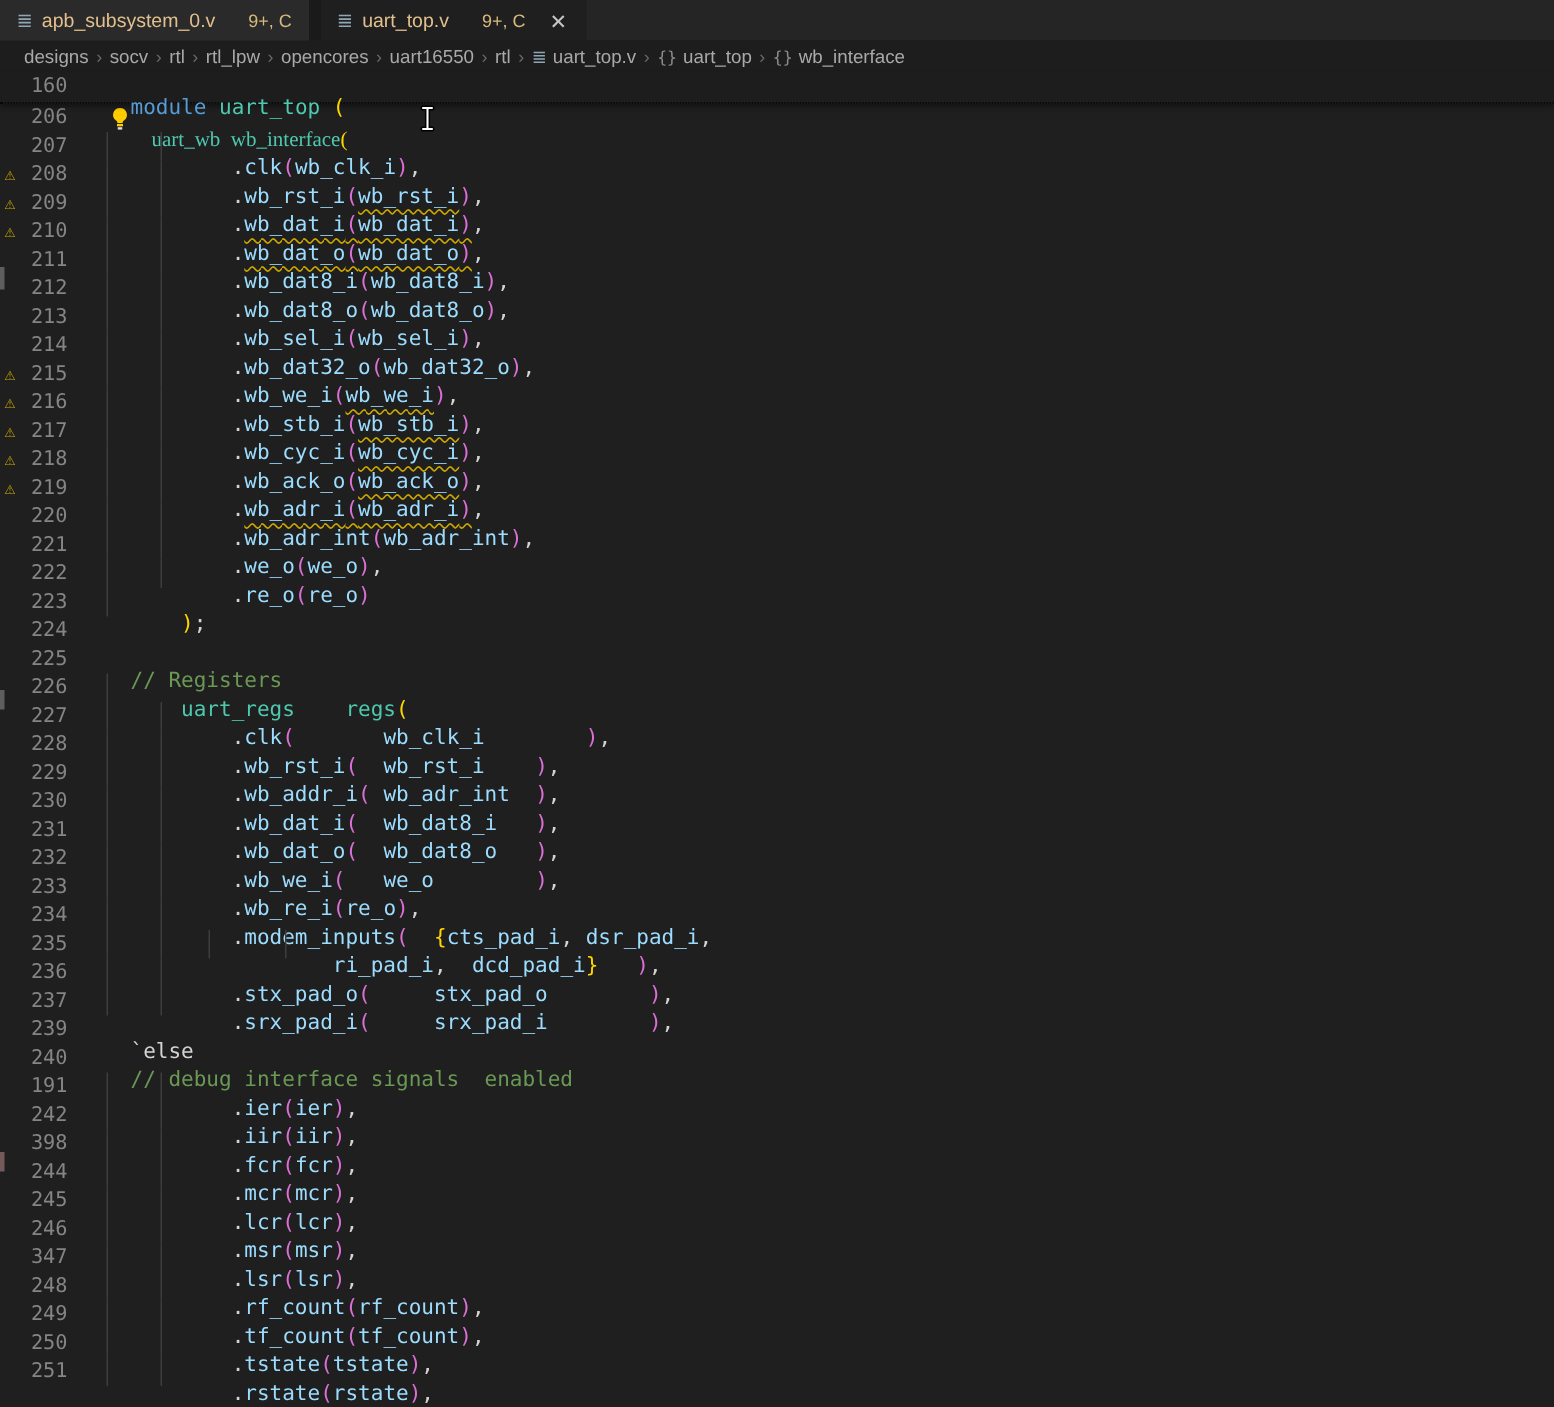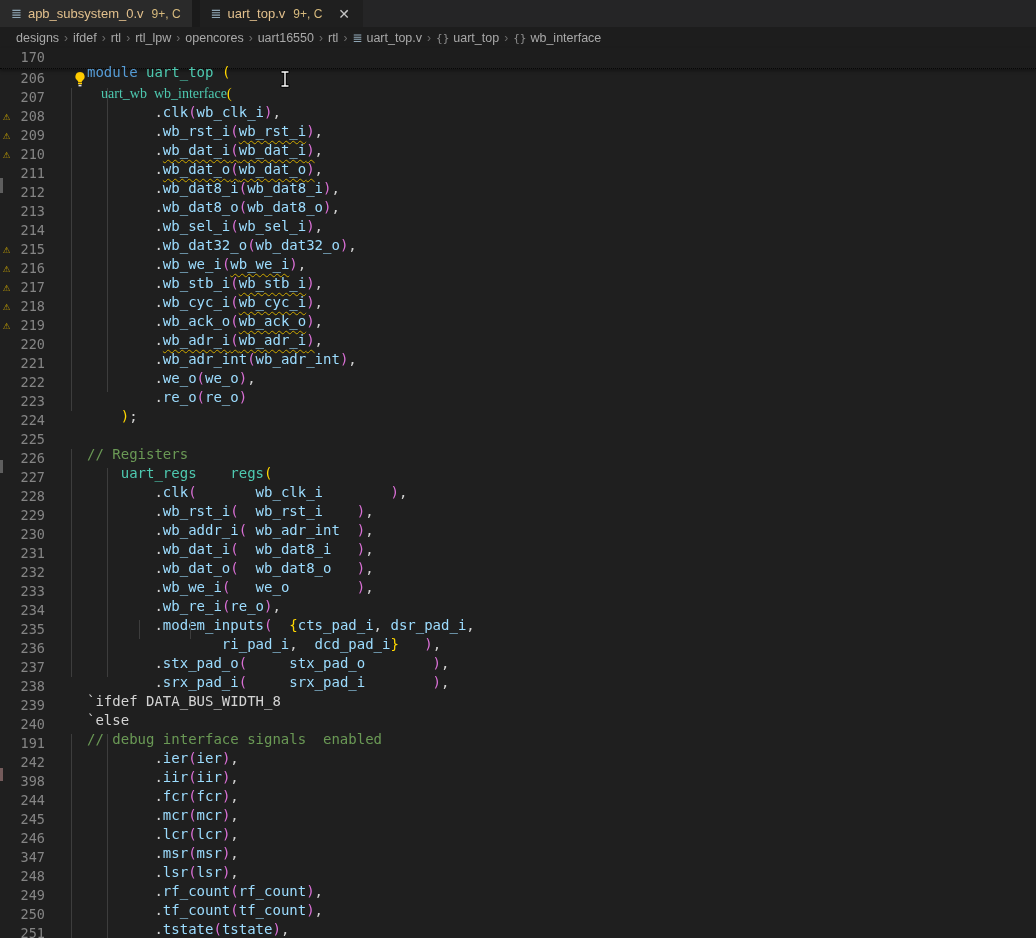--- a/index.html
+++ b/index.html
@@ -5,21 +5,21 @@
   html,body{margin:0;padding:0;background:#111;}
   .app{position:relative;width:1036px;height:938px;overflow:hidden;background:var(--bg);
        font-family:"Liberation Sans",sans-serif;-webkit-font-smoothing:antialiased;}
   
   .tabbar{display:flex;align-items:stretch;height:27px;background:var(--bar);}
   .tab{display:flex;align-items:center;padding:0 11px;gap:6px;background:var(--tabibg);cursor:pointer;}
   .tab.active{background:var(--tababg);}
   .tabgap{width:8px;background:#1a1a1a;}
   .ficon{color:#8fa6b5;font-size:13px;line-height:1;}
   .tname{color:var(--mod);font-size:13px;}
-  .tbadge{color:var(--badge);font-size:12px;margin-left:2px;}
+  .tbadge{color:var(--badge);font-size:12px;margin-left:16px;}
   .tclose{color:#c5c5c5;font-size:14px;margin-left:8px;padding:0 2px;cursor:pointer;}
   
   .crumbs{display:flex;align-items:center;height:21px;background:var(--crumb);
           padding-left:16px;font-size:12.5px;color:var(--crumbtx);white-space:nowrap;}
   .crumb{display:flex;align-items:flex-end;gap:4px;cursor:pointer;}
   .csep{color:#6b6b6b;margin:0 5px;font-size:12px;}
   .cicon{color:#8fa6b5;font-size:12px;}
   .cicon.braces{font-family:"DejaVu Sans Mono",monospace;color:#8c8c8c;font-size:11px;}
   
   .mono{font-family:"DejaVu Sans Mono",monospace;font-size:14px;line-height:19px;}
@@ -63,21 +63,21 @@
         <span class="tbadge">9+, C</span>
         <span class="tclose">✕</span>
       </div>
     </div>
   <div class="crumbs">
       <span class="crumb">
         <span>designs</span>
       </span>
       <span class="csep">›</span>
       <span class="crumb">
-        <span>ifdef</span>
+        <span>socv</span>
       </span>
       <span class="csep">›</span>
       <span class="crumb">
         <span>rtl</span>
       </span>
       <span class="csep">›</span>
       <span class="crumb">
         <span>rtl_lpw</span>
       </span>
       <span class="csep">›</span>
@@ -103,21 +103,21 @@
         <span>uart_top</span>
       </span>
       <span class="csep">›</span>
       <span class="crumb">
         <span class="cicon braces">{}</span>
         <span>wb_interface</span>
       </span>
     </div>
   <div class="sticky">
     <div class="gut">
-      <span>170</span>
+      <span>160</span>
     </div>
     <pre class="ct mono"><span class="c-kw">module</span><span class="c-tx"> </span><span class="c-ty">uart_top</span><span class="c-tx"> </span><span class="c-g">(</span></pre>
   </div>
   <div class="code">
     <div class="lmark" style="top:109px;height:15px"></div>
     <div class="lmark" style="top:391px;height:13px"></div>
     <div class="lmark" style="top:699px;height:13px;background:#8a6a6a"></div>
 
   <div class="row cur">
         <div class="gut"><span class="num">206</span></div>
@@ -312,24 +312,20 @@
         <div class="guide" style="left: 71px;"></div>
         <div class="guide" style="left: 107px;"></div>
       </div>
       <div class="row">
         <div class="gut"><span class="num">237</span></div>
         <pre class="ct mono"><span class="c-tx">        .</span><span class="c-id">srx_pad_i</span><span class="c-pk">(</span><span class="c-tx">     </span><span class="c-id">srx_pad_i</span><span class="c-tx">        </span><span class="c-pk">)</span><span class="c-tx">,</span></pre>
         <div class="guide" style="left: 71px;"></div>
         <div class="guide" style="left: 107px;"></div>
       </div>
       <div class="row hl">
-        <div class="gut"><span class="num">238</span></div>
-        <pre class="ct mono"><span class="c-tx">`ifdef DATA_BUS_WIDTH_8</span></pre>
-      </div>
-      <div class="row hl">
         <div class="gut"><span class="num">239</span></div>
         <pre class="ct mono"><span class="c-tx">`else</span></pre>
       </div>
       <div class="row">
         <div class="gut"><span class="num">240</span></div>
         <pre class="ct mono"><span class="c-cm">// debug interface signals  enabled</span></pre>
       </div>
       <div class="row">
         <div class="gut"><span class="num">191</span></div>
         <pre class="ct mono"><span class="c-tx">        .</span><span class="c-id">ier</span><span class="c-pk">(</span><span class="c-id">ier</span><span class="c-pk">)</span><span class="c-tx">,</span></pre>

